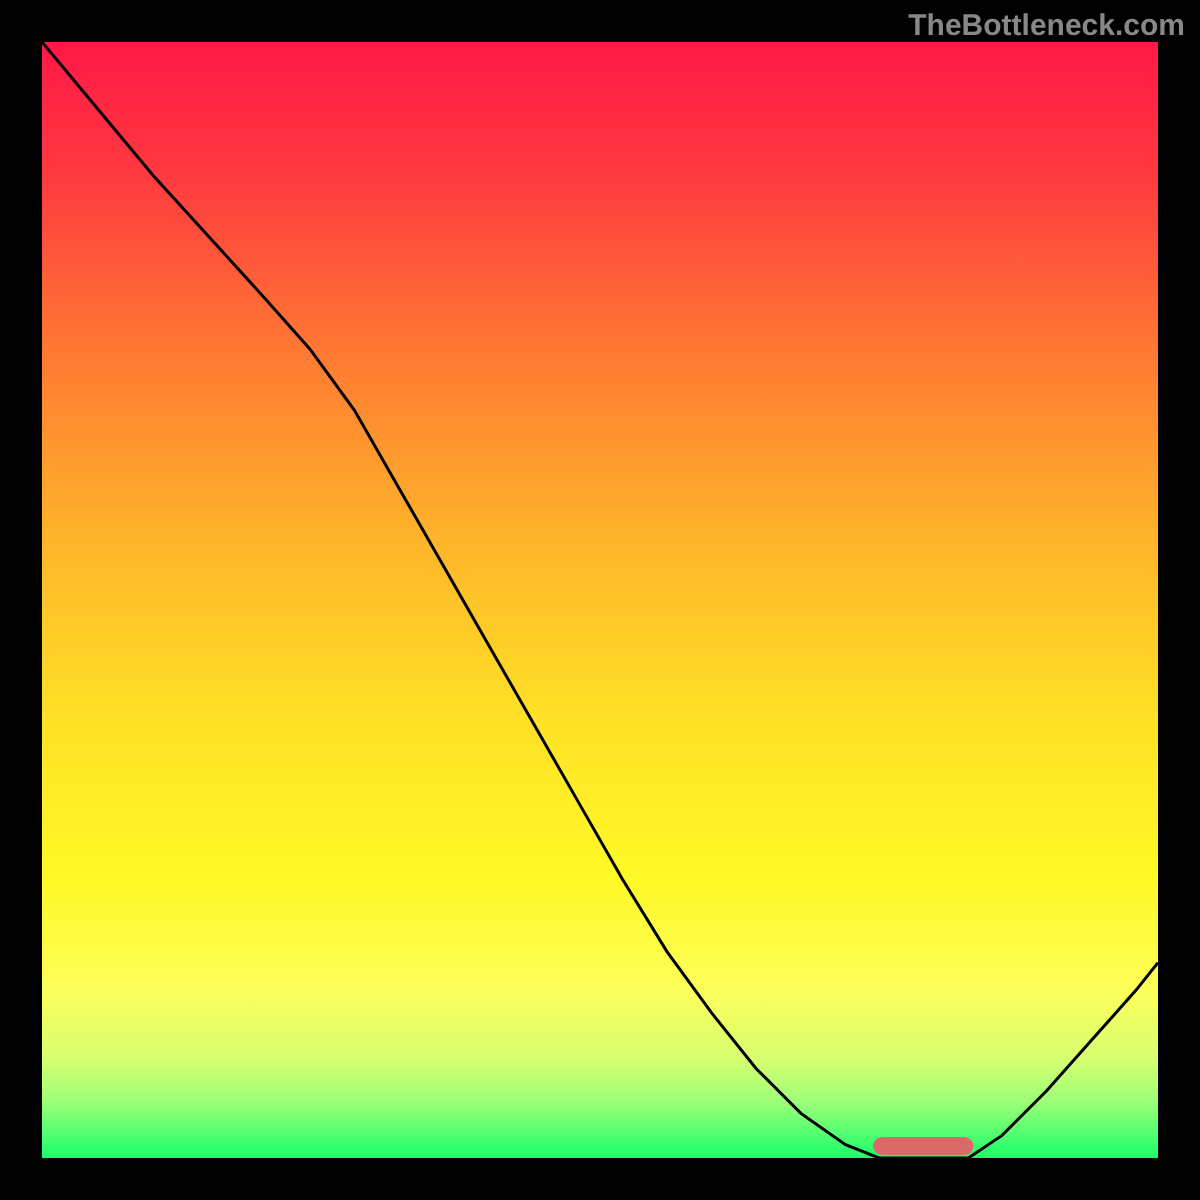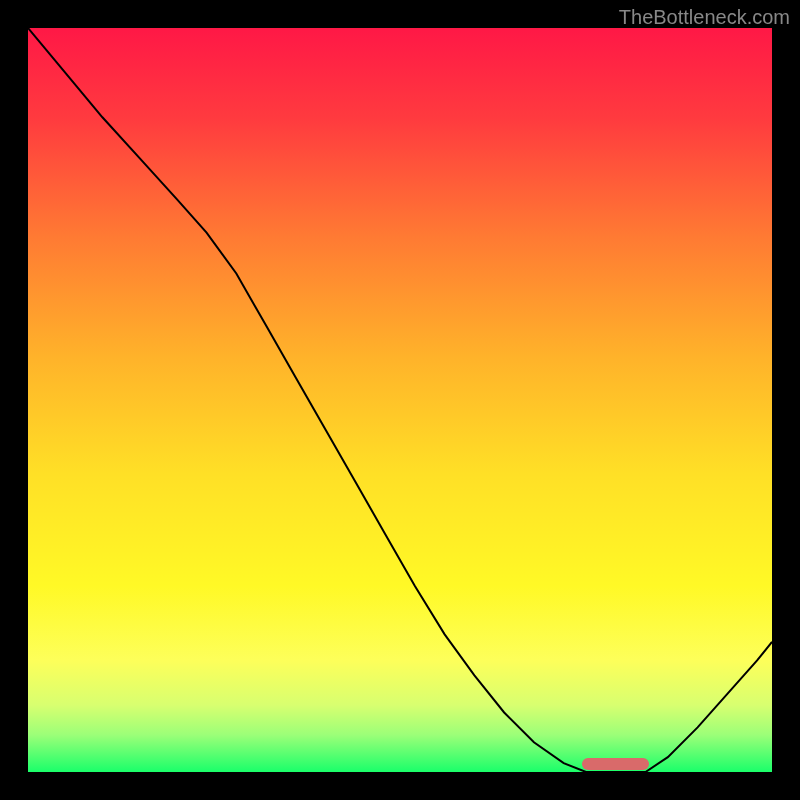--- a/index.html
+++ b/index.html
@@ -1,18 +1,18 @@
 <!DOCTYPE html>
 <html><head>
 <meta charset="utf-8">
 <style>
   * { margin: 0; padding: 0; box-sizing: border-box; }
   body { width: 800px; height: 800px; background: #000; position: relative; font-family: Arial, sans-serif; }
   .container { width: 800px; height: 800px; position: relative; }
-  .watermark { position: absolute; top: 6px; right: 10px; color: #888; font-size: 20px; font-weight: 400; z-index: 10; }
+  .watermark { position: absolute; top: 6px; right: 10px; color: #888; font-size: 20px; font-weight: 700; z-index: 10; }
   .plot-area { position: absolute; left: 28px; top: 28px; width: 744px; height: 744px; overflow: hidden; }
   .gradient { position: absolute; inset: 0; }
   .marker { position: absolute; background: #d96a6a; border-radius: 6px; height: 12px; width: 68px; }
   svg.curve { position: absolute; inset: 0; }
 </style>
 </head>
 <body>
 
 <div class="container">
   <div class="watermark">TheBottleneck.com</div>

